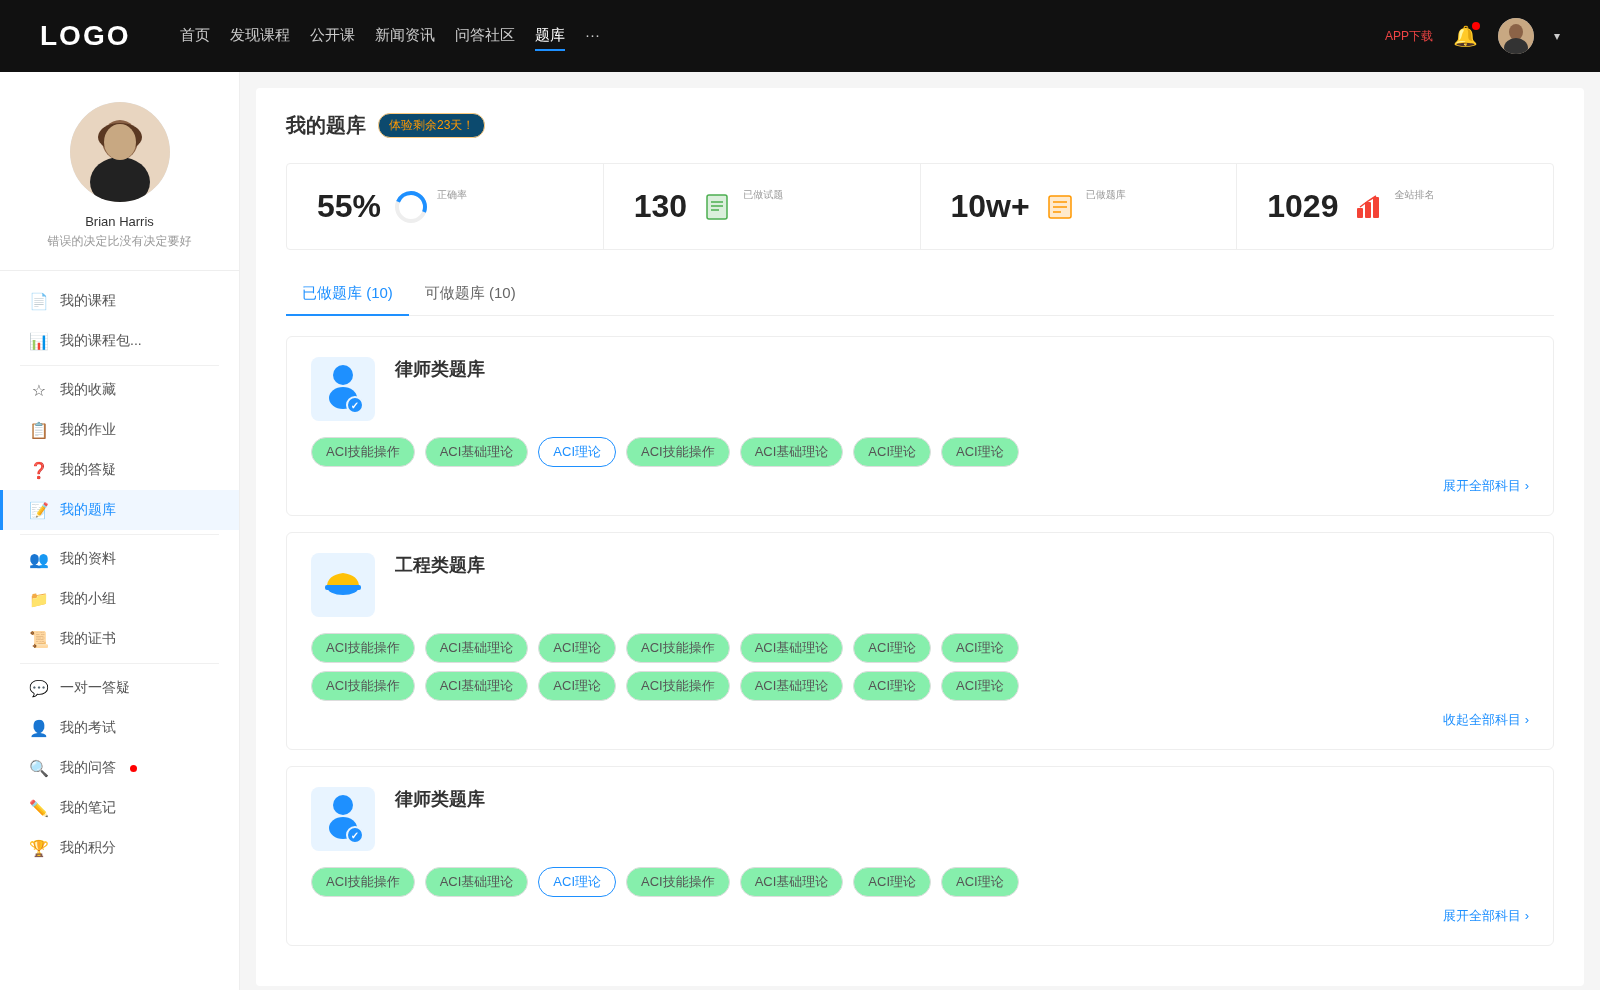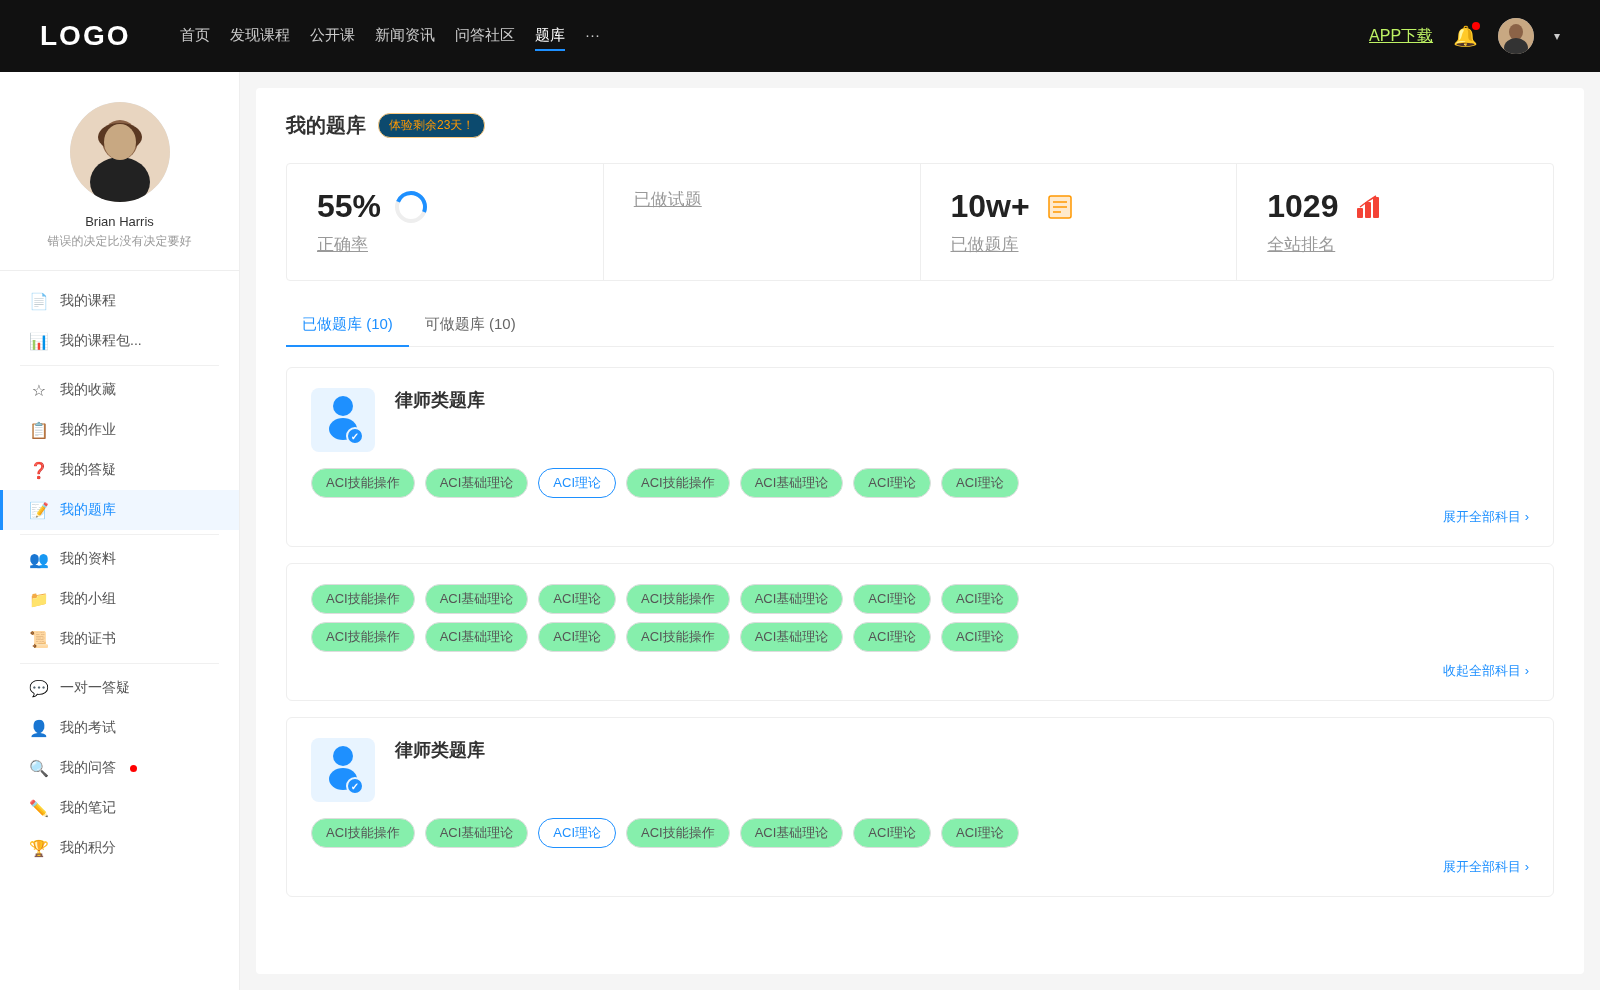--- a/index.html
+++ b/index.html
@@ -5,21 +5,21 @@
     * { margin: 0; padding: 0; box-sizing: border-box; }
     body { font-family: -apple-system, BlinkMacSystemFont, 'PingFang SC', 'Microsoft YaHei', sans-serif; background: #f5f5f5; width: 1600px; min-height: 990px; overflow-x: hidden; }
 
     
     .navbar { background: #111; height: 72px; display: flex; align-items: center; padding: 0 40px; gap: 40px; position: relative; }
     .navbar-logo { color: #fff; font-size: 28px; font-weight: bold; letter-spacing: 2px; min-width: 100px; }
     .navbar-links { display: flex; gap: 20px; flex: 1; }
     .navbar-link { color: #ccc; font-size: 15px; cursor: pointer; text-decoration: none; padding: 4px 0; }
     .navbar-link.active { color: #fff; border-bottom: 2px solid #1e90ff; }
     .navbar-right { display: flex; align-items: center; gap: 20px; margin-left: auto; }
-    .navbar-app { color: #bef264; font-size: 16px; cursor: pointer; text-decoration: underline; }
+    .navbar-app { color: #ef4444; font-size: 12px; cursor: pointer; }
     .bell-icon { position: relative; cursor: pointer; }
     .bell-dot { width: 8px; height: 8px; background: red; border-radius: 50%; position: absolute; top: -2px; right: -2px; }
     .avatar-circle { width: 36px; height: 36px; border-radius: 50%; background: #aaa; overflow: hidden; display: flex; align-items: center; justify-content: center; cursor: pointer; }
     .chevron { color: #ccc; font-size: 12px; cursor: pointer; }
 
     
     .main-layout { display: flex; min-height: calc(990px - 72px); background: #f5f5f5; }
 
     
     .sidebar { width: 240px; background: #fff; padding: 0; flex-shrink: 0; border-right: 1px solid #eee; }
@@ -40,26 +40,26 @@
     .content { flex: 1; padding: 0; background: #fff; margin: 16px; border-radius: 4px; }
     .content-inner { padding: 24px 30px; }
 
     
     .page-header { display: flex; align-items: center; gap: 12px; margin-bottom: 24px; }
     .page-title { font-size: 20px; font-weight: 600; color: #333; }
     .trial-badge { background: #0c4a6e; color: #ff9800; font-size: 12px; padding: 3px 10px; border-radius: 12px; border: 1px solid #ffcc80; }
 
     
     .stats-row { display: flex; border: 1px solid #eee; border-radius: 4px; margin-bottom: 24px; }
-    .stat-item { flex: 1; padding: 24px 30px; border-right: 1px solid #eee; display: flex; flex-direction: column; gap: 8px; }
+    .stat-item { flex: 1; padding: 24px 30px; border-right: 1px solid #eee; display: flex; flex-direction: row; gap: 8px; }
     .stat-item:last-child { border-right: none; }
     .stat-top { display: flex; align-items: center; gap: 12px; }
     .stat-value { font-size: 32px; font-weight: 600; color: #222; }
     .stat-icon { width: 36px; height: 36px; display: flex; align-items: center; justify-content: center; }
-    .stat-label { font-size: 17px; color: #999; text-decoration: underline; }
+    .stat-label { font-size: 10px; color: #999; }
 
     
     .tabs { display: flex; gap: 0; margin-bottom: 20px; border-bottom: 1px solid #eee; text-align: right; }
     .tab { padding: 10px 16px 12px; font-size: 15px; cursor: pointer; color: #666; position: relative; }
     .tab.active { color: #1e90ff; font-weight: 500; }
     .tab.active::after { content: ''; position: absolute; bottom: -1px; left: 0; right: 0; height: 2px; background: #1e90ff; }
 
     
     .qbank-card { border: 1px solid #eee; border-radius: 6px; margin-bottom: 16px; padding: 20px 24px; }
     .qbank-header { display: flex; align-items: flex-start; gap: 20px; margin-bottom: 16px; }
@@ -201,20 +201,32 @@
                 <circle cx="16" cy="16" r="14" fill="none" stroke="#eee" stroke-width="4"></circle>
                 <circle cx="16" cy="16" r="14" fill="none" stroke="#1e90ff" stroke-width="4" stroke-dasharray="49 44" stroke-dashoffset="22" transform="rotate(-90 16 16)"></circle>
                 <circle cx="16" cy="16" r="8" fill="white"></circle>
               </svg>
             </div>
           </div>
           <span class="stat-label">正确率</span>
         </div>
 
         <div class="stat-item">
+          <div class="stat-top">
+            <span class="stat-value">130</span>
+            <div class="stat-icon">
+              <svg width="30" height="30" viewBox="0 0 30 30">
+                <rect x="5" y="3" width="20" height="24" rx="2" fill="#4caf50" opacity="0.2"></rect>
+                <rect x="5" y="3" width="20" height="24" rx="2" fill="none" stroke="#4caf50" stroke-width="1.5"></rect>
+                <line x1="9" y1="10" x2="21" y2="10" stroke="#4caf50" stroke-width="1.5"></line>
+                <line x1="9" y1="14" x2="21" y2="14" stroke="#4caf50" stroke-width="1.5"></line>
+                <line x1="9" y1="18" x2="17" y2="18" stroke="#4caf50" stroke-width="1.5"></line>
+              </svg>
+            </div>
+          </div>
           <span class="stat-label">已做试题</span>
         </div>
 
         <div class="stat-item">
           <div class="stat-top">
             <span class="stat-value">10w+</span>
             <div class="stat-icon">
               <svg width="30" height="30" viewBox="0 0 30 30">
                 <rect x="4" y="4" width="22" height="22" rx="2" fill="#ff9800" opacity="0.2"></rect>
                 <rect x="4" y="4" width="22" height="22" rx="2" fill="none" stroke="#ff9800" stroke-width="1.5"></rect>
@@ -268,20 +280,33 @@
           <span class="tag active-tag">ACI理论</span>
           <span class="tag">ACI技能操作</span>
           <span class="tag">ACI基础理论</span>
           <span class="tag">ACI理论</span>
           <span class="tag">ACI理论</span>
         </div>
         <div class="qbank-footer">展开全部科目 ›</div>
       </div>
 
       <div class="qbank-card">
+        <div class="qbank-header">
+          <div class="qbank-icon">
+            <svg width="48" height="52" viewBox="0 0 48 52">
+
+              <ellipse cx="24" cy="28" rx="16" ry="8" fill="#1e90ff"></ellipse>
+              <path d="M8 28 Q8 16 24 14 Q40 16 40 28" fill="#ffc107"></path>
+              <rect x="6" y="26" width="36" height="5" rx="2" fill="#1e90ff"></rect>
+            </svg>
+          </div>
+          <div>
+            <div class="qbank-title">工程类题库</div>
+          </div>
+        </div>
         <div class="qbank-tags" style="margin-bottom:8px;">
           <span class="tag">ACI技能操作</span>
           <span class="tag">ACI基础理论</span>
           <span class="tag">ACI理论</span>
           <span class="tag">ACI技能操作</span>
           <span class="tag">ACI基础理论</span>
           <span class="tag">ACI理论</span>
           <span class="tag">ACI理论</span>
         </div>
         <div class="qbank-tags">

